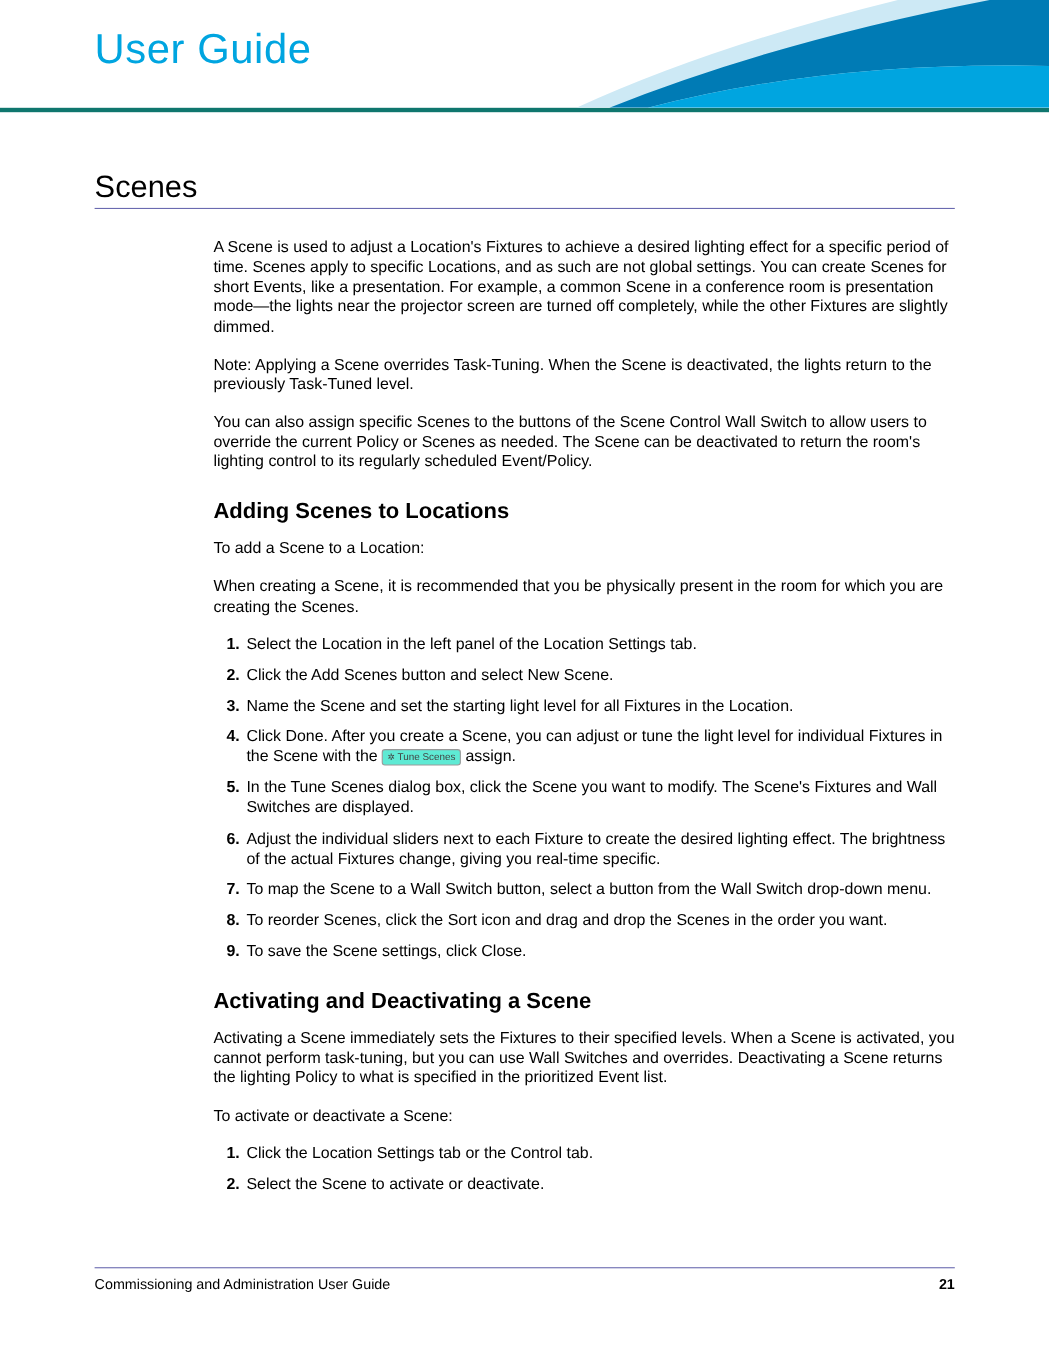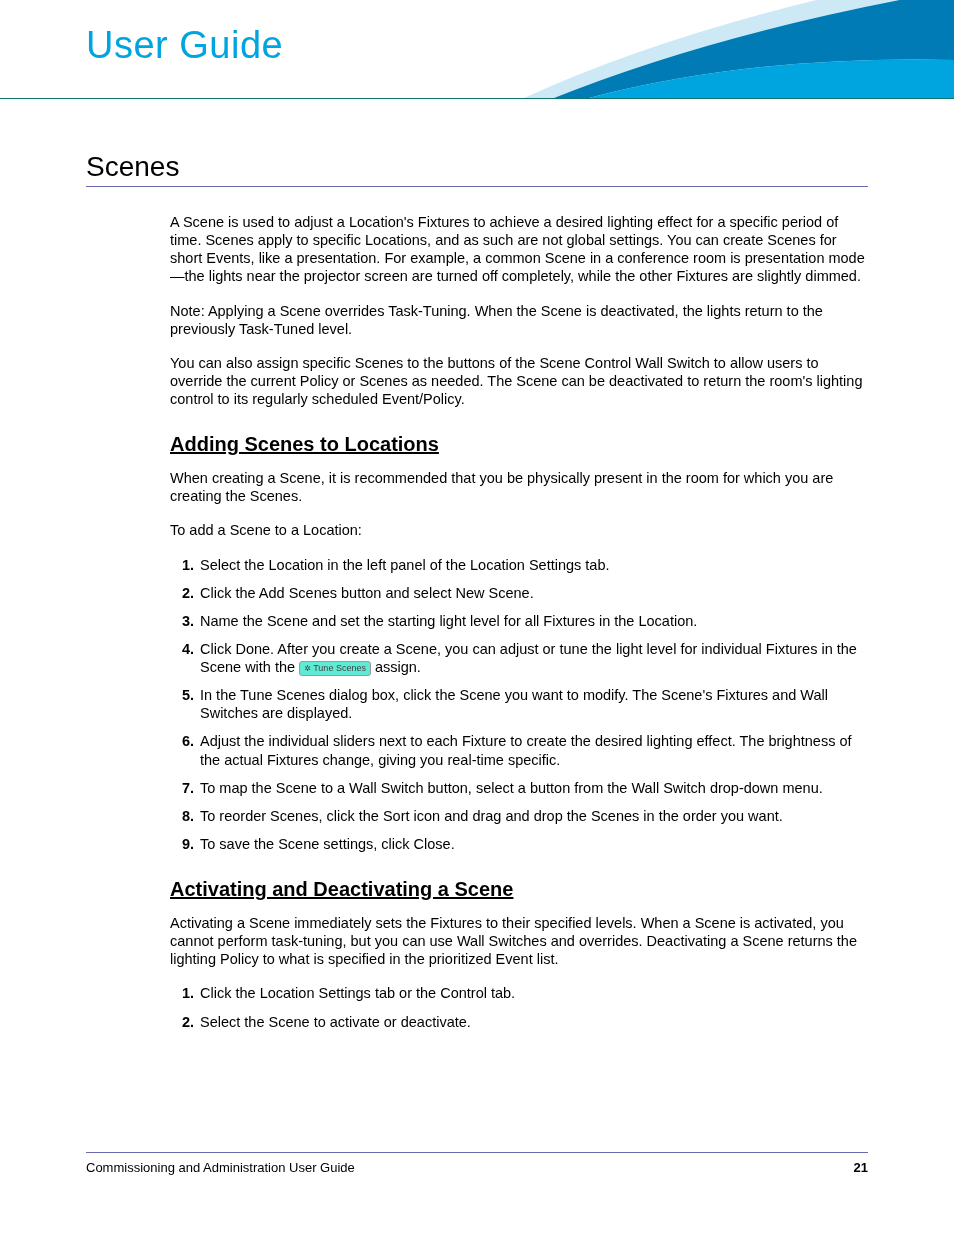--- a/index.html
+++ b/index.html
@@ -15,21 +15,21 @@
   .page {
     width: 954px;
     height: 1235px;
     position: relative;
     box-sizing: border-box;
     overflow: hidden;
   }
   .header {
     position: relative;
     height: 98px;
-    border-bottom: 1px solid #0f766e;
+    border-bottom: 4px solid #0f766e;
   }
   .header-title {
     position: absolute;
     left: 86px;
     top: 22px;
     font-size: 38px;
     font-weight: 300;
     color: #00a5e0;
     letter-spacing: 0.5px;
   }
@@ -46,31 +46,30 @@
     box-sizing: border-box;
   }
   h1.section {
     font-size: 28px;
     font-weight: 400;
     margin: 0 0 4px 0;
     border-bottom: 1.5px solid #6a6ab0;
     padding-bottom: 2px;
   }
   .body-block {
-    margin-left: 84px;
+    margin-left: 108px;
     padding-top: 22px;
   }
   p {
     margin: 0 0 16px 0;
   }
   h2.sub {
     font-size: 20px;
     font-weight: bold;
     margin: 24px 0 12px 0;
-    text-decoration: underline;
   }
   ol.steps {
     margin: 0 0 8px 0;
     padding-left: 28px;
   }
   ol.steps li {
     margin-bottom: 10px;
     padding-left: 2px;
   }
   ol.steps li::marker {
@@ -126,39 +125,40 @@
 
   <div class="content">
     <h1 class="section">Scenes</h1>
 
     <div class="body-block">
       <p>A Scene is used to adjust a Location's Fixtures to achieve a desired lighting effect for a specific period of time. Scenes apply to specific Locations, and as such are not global settings. You can create Scenes for short Events, like a presentation. For example, a common Scene in a conference room is presentation mode—the lights near the projector screen are turned off completely, while the other Fixtures are slightly dimmed.</p>
       <p>Note: Applying a Scene overrides Task-Tuning. When the Scene is deactivated, the lights return to the previously Task-Tuned level.</p>
       <p>You can also assign specific Scenes to the buttons of the Scene Control Wall Switch to allow users to override the current Policy or Scenes as needed. The Scene can be deactivated to return the room's lighting control to its regularly scheduled Event/Policy.</p>
 
       <h2 class="sub">Adding Scenes to Locations</h2>
+      <p>To add a Scene to a Location:</p>
       <p>When creating a Scene, it is recommended that you be physically present in the room for which you are creating the Scenes.</p>
-      <p>To add a Scene to a Location:</p>
 
       <ol class="steps">
         <li>Select the Location in the left panel of the Location Settings tab.</li>
         <li>Click the Add Scenes button and select New Scene.</li>
         <li>Name the Scene and set the starting light level for all Fixtures in the Location.</li>
         <li>
           <span>Click Done. After you create a Scene, you can adjust or tune the light level for individual Fixtures in the Scene with the </span><span class="inline-btn"><span class="gear">✲</span> <span>Tune Scenes</span></span><span> assign.</span>
         </li>
         <li>In the Tune Scenes dialog box, click the Scene you want to modify. The Scene's Fixtures and Wall Switches are displayed.</li>
         <li>Adjust the individual sliders next to each Fixture to create the desired lighting effect. The brightness of the actual Fixtures change, giving you real-time specific.</li>
         <li>To map the Scene to a Wall Switch button, select a button from the Wall Switch drop-down menu.</li>
         <li>To reorder Scenes, click the Sort icon and drag and drop the Scenes in the order you want.</li>
         <li>To save the Scene settings, click Close.</li>
       </ol>
 
       <h2 class="sub">Activating and Deactivating a Scene</h2>
       <p>Activating a Scene immediately sets the Fixtures to their specified levels. When a Scene is activated, you cannot perform task-tuning, but you can use Wall Switches and overrides. Deactivating a Scene returns the lighting Policy to what is specified in the prioritized Event list.</p>
+      <p>To activate or deactivate a Scene:</p>
 
       <ol class="steps">
         <li>Click the Location Settings tab or the Control tab.</li>
         <li>Select the Scene to activate or deactivate.</li>
       </ol>
     </div>
   </div>
 
   <div class="footer-rule"></div>
   <div class="footer">

